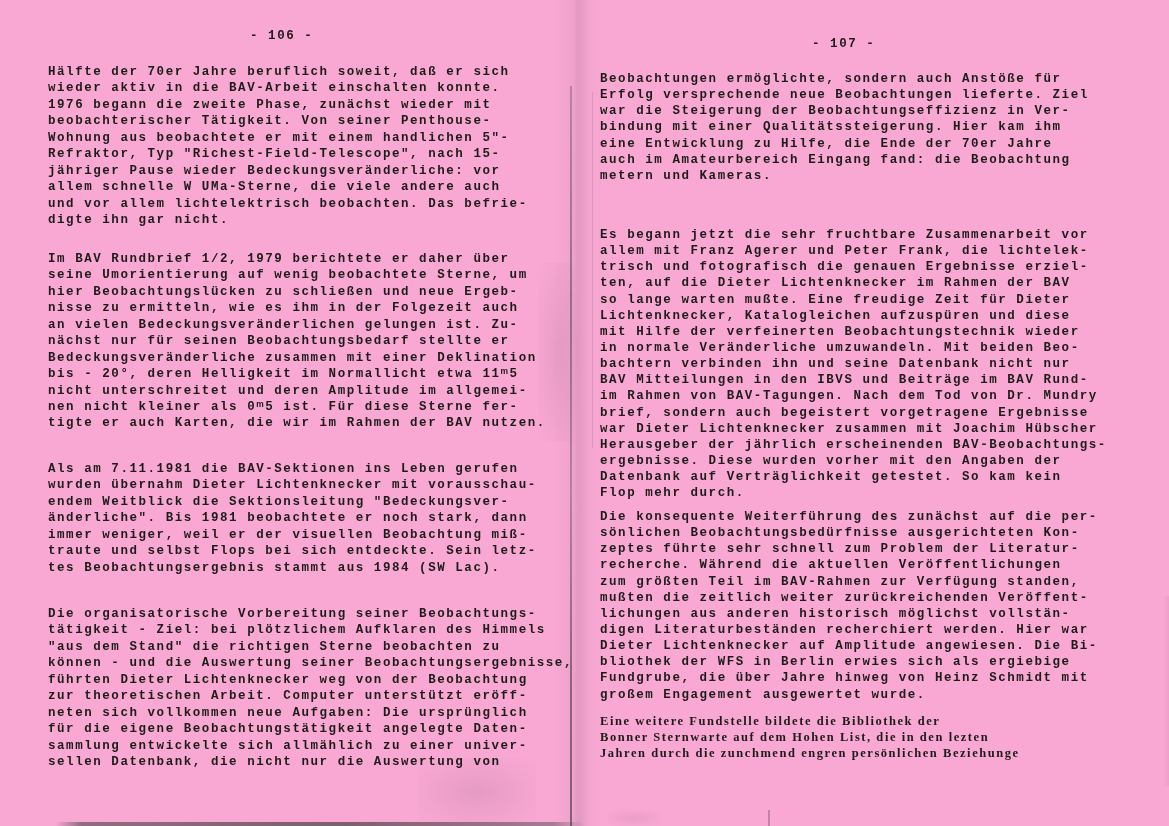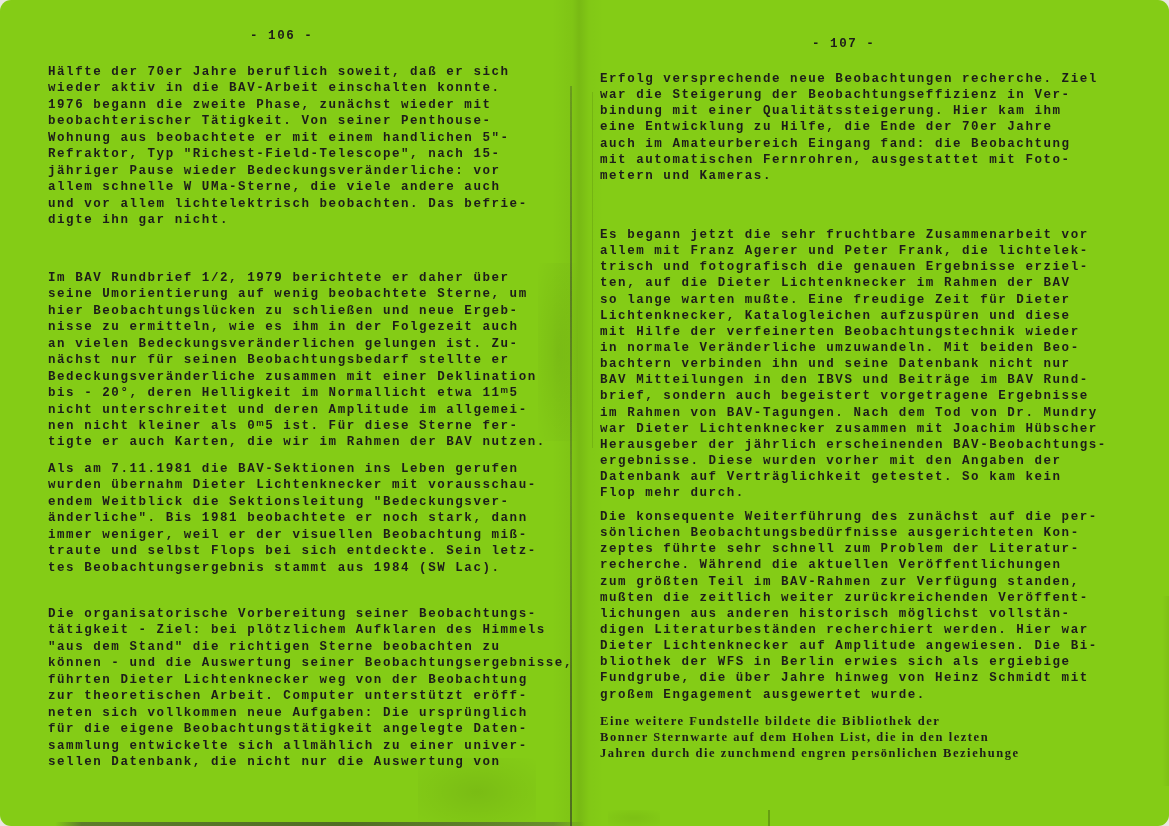--- a/index.html
+++ b/index.html
@@ -1,23 +1,22 @@
 <!DOCTYPE html>
 <html><head>
 <meta charset="utf-8">
 <style>
   html,body{margin:0;padding:0;background:#e9e7e2;}
   .sheet{
     position:relative;
     width:1169px;height:826px;
-    background:#84cc16;
+    background:#f9a8d4;
     overflow:hidden;
     font-family:"Liberation Mono","DejaVu Sans Mono",monospace;
     color:#1d1c1a;
-    border-radius:11px;
   }
   .pageno{
     position:absolute;
     font-size:12.5px;font-weight:700;letter-spacing:1.55px;white-space:pre;
   }
   .para{position:absolute;}
   .para .line{
     white-space:pre;
     font-size:12.5px;font-weight:700;letter-spacing:1.55px;
   }
@@ -77,21 +76,21 @@
         <div class="line">wieder aktiv in die BAV-Arbeit einschalten konnte.</div>
         <div class="line">1976 begann die zweite Phase, zunächst wieder mit</div>
         <div class="line">beobachterischer Tätigkeit. Von seiner Penthouse-</div>
         <div class="line">Wohnung aus beobachtete er mit einem handlichen 5"-</div>
         <div class="line">Refraktor, Typ "Richest-Field-Telescope", nach 15-</div>
         <div class="line">jähriger Pause wieder Bedeckungsveränderliche: vor</div>
         <div class="line">allem schnelle W UMa-Sterne, die viele andere auch</div>
         <div class="line">und vor allem lichtelektrisch beobachten. Das befrie-</div>
         <div class="line">digte ihn gar nicht.</div>
       </div>
-    <div class="para" style="left:48px;top:270px;">
+    <div class="para" style="left:48px;top:251px;">
         <div class="line">Im BAV Rundbrief 1/2, 1979 berichtete er daher über</div>
         <div class="line">seine Umorientierung auf wenig beobachtete Sterne, um</div>
         <div class="line">hier Beobachtungslücken zu schließen und neue Ergeb-</div>
         <div class="line">nisse zu ermitteln, wie es ihm in der Folgezeit auch</div>
         <div class="line">an vielen Bedeckungsveränderlichen gelungen ist. Zu-</div>
         <div class="line">nächst nur für seinen Beobachtungsbedarf stellte er</div>
         <div class="line">Bedeckungsveränderliche zusammen mit einer Deklination</div>
         <div class="line">bis - 20°, deren Helligkeit im Normallicht etwa 11ᵐ5</div>
         <div class="line">nicht unterschreitet und deren Amplitude im allgemei-</div>
         <div class="line">nen nicht kleiner als 0ᵐ5 ist. Für diese Sterne fer-</div>
@@ -116,41 +115,41 @@
         <div class="line">neten sich vollkommen neue Aufgaben: Die ursprünglich</div>
         <div class="line">für die eigene Beobachtungstätigkeit angelegte Daten-</div>
         <div class="line">sammlung entwickelte sich allmählich zu einer univer-</div>
         <div class="line">sellen Datenbank, die nicht nur die Auswertung von</div>
       </div>
   </div>
 
   <div class="pg-right">
     <div class="pageno" style="left:812px;top:37px;">- 107 -</div>
     <div class="para" style="left:600px;top:71px;">
-        <div class="line">Erfolg versprechende neue Beobachtungen recherche. Ziel</div>
+        <div class="line">Beobachtungen ermöglichte, sondern auch Anstöße für</div>
+        <div class="line">Erfolg versprechende neue Beobachtungen lieferte. Ziel</div>
         <div class="line">war die Steigerung der Beobachtungseffizienz in Ver-</div>
         <div class="line">bindung mit einer Qualitätssteigerung. Hier kam ihm</div>
         <div class="line">eine Entwicklung zu Hilfe, die Ende der 70er Jahre</div>
         <div class="line">auch im Amateurbereich Eingang fand: die Beobachtung</div>
-        <div class="line">mit automatischen Fernrohren, ausgestattet mit Foto-</div>
         <div class="line">metern und Kameras.</div>
       </div>
     <div class="para" style="left:600px;top:227px;">
         <div class="line">Es begann jetzt die sehr fruchtbare Zusammenarbeit vor</div>
         <div class="line">allem mit Franz Agerer und Peter Frank, die lichtelek-</div>
         <div class="line">trisch und fotografisch die genauen Ergebnisse erziel-</div>
         <div class="line">ten, auf die Dieter Lichtenknecker im Rahmen der BAV</div>
         <div class="line">so lange warten mußte. Eine freudige Zeit für Dieter</div>
         <div class="line">Lichtenknecker, Katalogleichen aufzuspüren und diese</div>
         <div class="line">mit Hilfe der verfeinerten Beobachtungstechnik wieder</div>
         <div class="line">in normale Veränderliche umzuwandeln. Mit beiden Beo-</div>
         <div class="line">bachtern verbinden ihn und seine Datenbank nicht nur</div>
         <div class="line">BAV Mitteilungen in den IBVS und Beiträge im BAV Rund-</div>
+        <div class="line">im Rahmen von BAV-Tagungen. Nach dem Tod von Dr. Mundry</div>
         <div class="line">brief, sondern auch begeistert vorgetragene Ergebnisse</div>
-        <div class="line">im Rahmen von BAV-Tagungen. Nach dem Tod von Dr. Mundry</div>
         <div class="line">war Dieter Lichtenknecker zusammen mit Joachim Hübscher</div>
         <div class="line">Herausgeber der jährlich erscheinenden BAV-Beobachtungs-</div>
         <div class="line">ergebnisse. Diese wurden vorher mit den Angaben der</div>
         <div class="line">Datenbank auf Verträglichkeit getestet. So kam kein</div>
         <div class="line">Flop mehr durch.</div>
       </div>
     <div class="para" style="left:600px;top:509px;">
         <div class="line">Die konsequente Weiterführung des zunächst auf die per-</div>
         <div class="line">sönlichen Beobachtungsbedürfnisse ausgerichteten Kon-</div>
         <div class="line">zeptes führte sehr schnell zum Problem der Literatur-</div>

